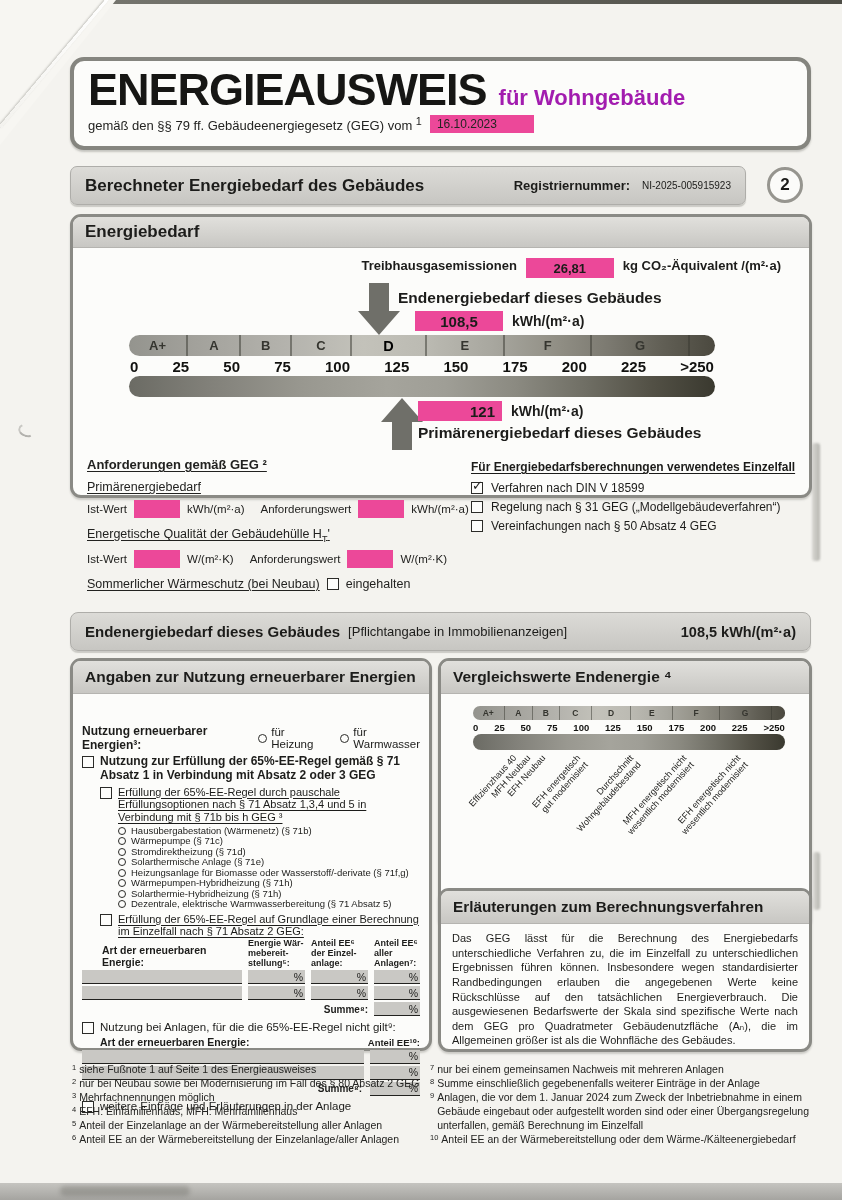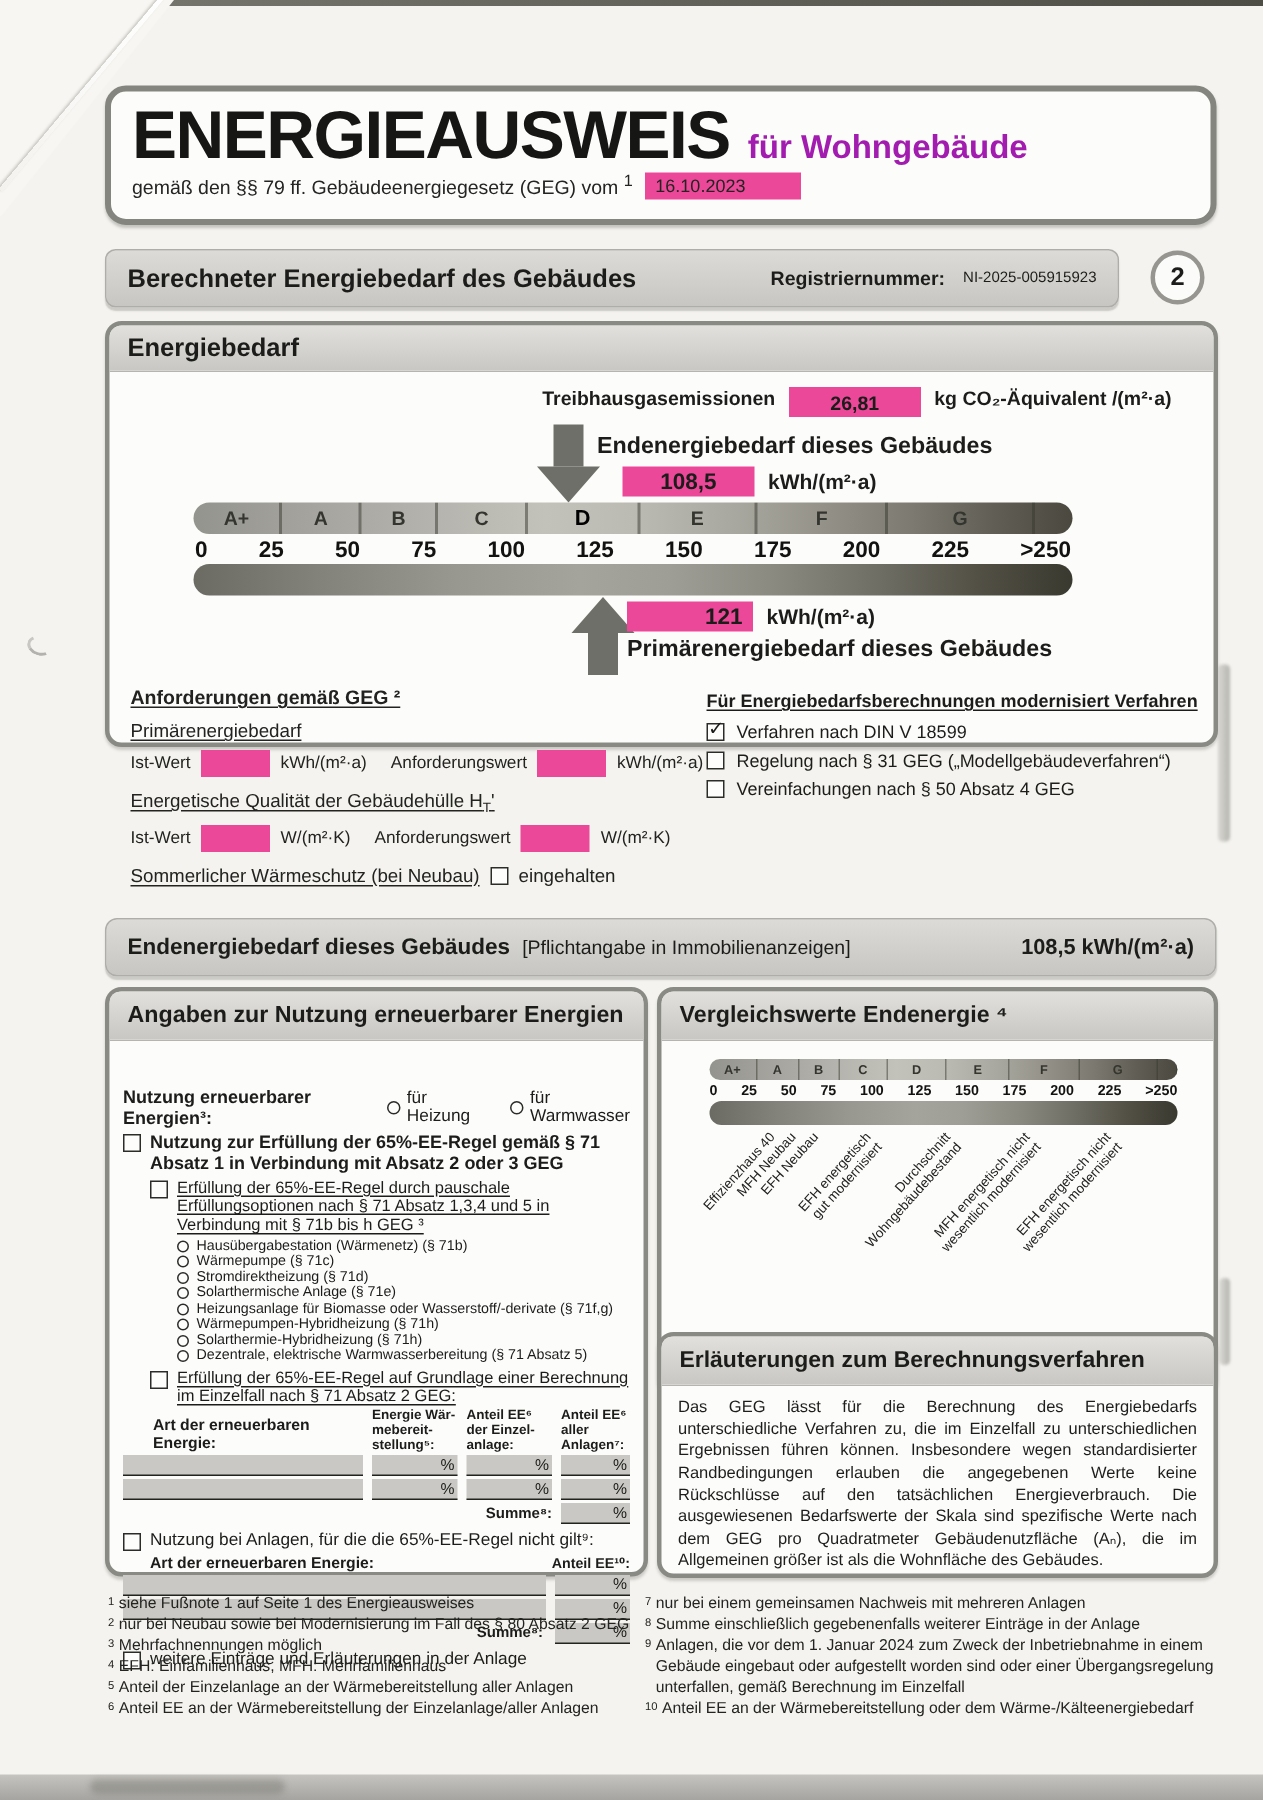--- a/index.html
+++ b/index.html
@@ -265,21 +265,21 @@
         <span>W/(m²·K)</span>
       </div>
       <div class="rq-summer">
         <span class="ul">Sommerlicher Wärmeschutz (bei Neubau)</span>
         <span class="cbx"></span>
         <span>eingehalten</span>
       </div>
     </div>
 
     <div id="method-col" class="abs">
-      <div class="m-title ul">Für Energiebedarfsberechnungen modernisiert Verfahren</div>
+      <div class="m-title ul">Für Energiebedarfsberechnungen verwendetes Einzelfall</div>
       <div class="m-item">
         <span class="cbx">
             <span class="tick">✓</span>
           </span>
         <span>Verfahren nach DIN V 18599</span>
       </div>
       <div class="m-item">
         <span class="cbx">
             <span class="tick"></span>
           </span>

